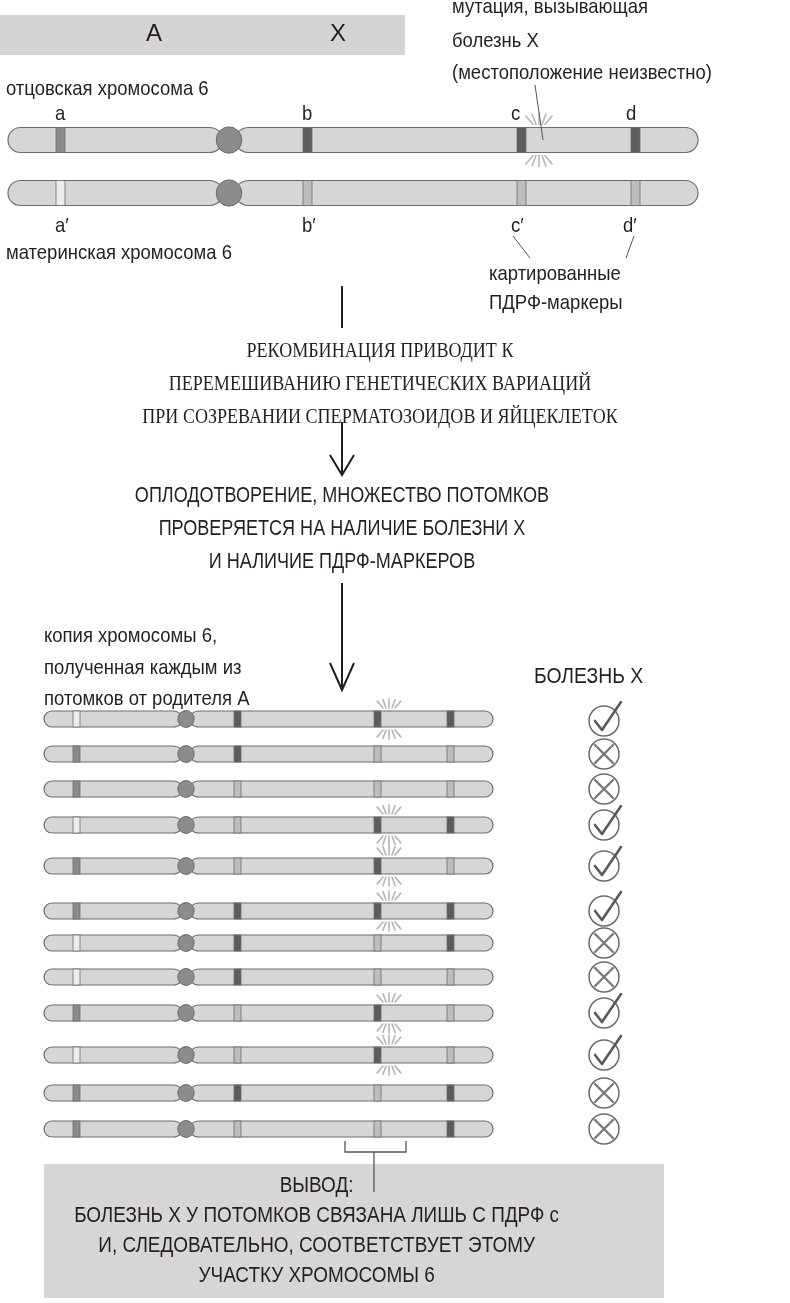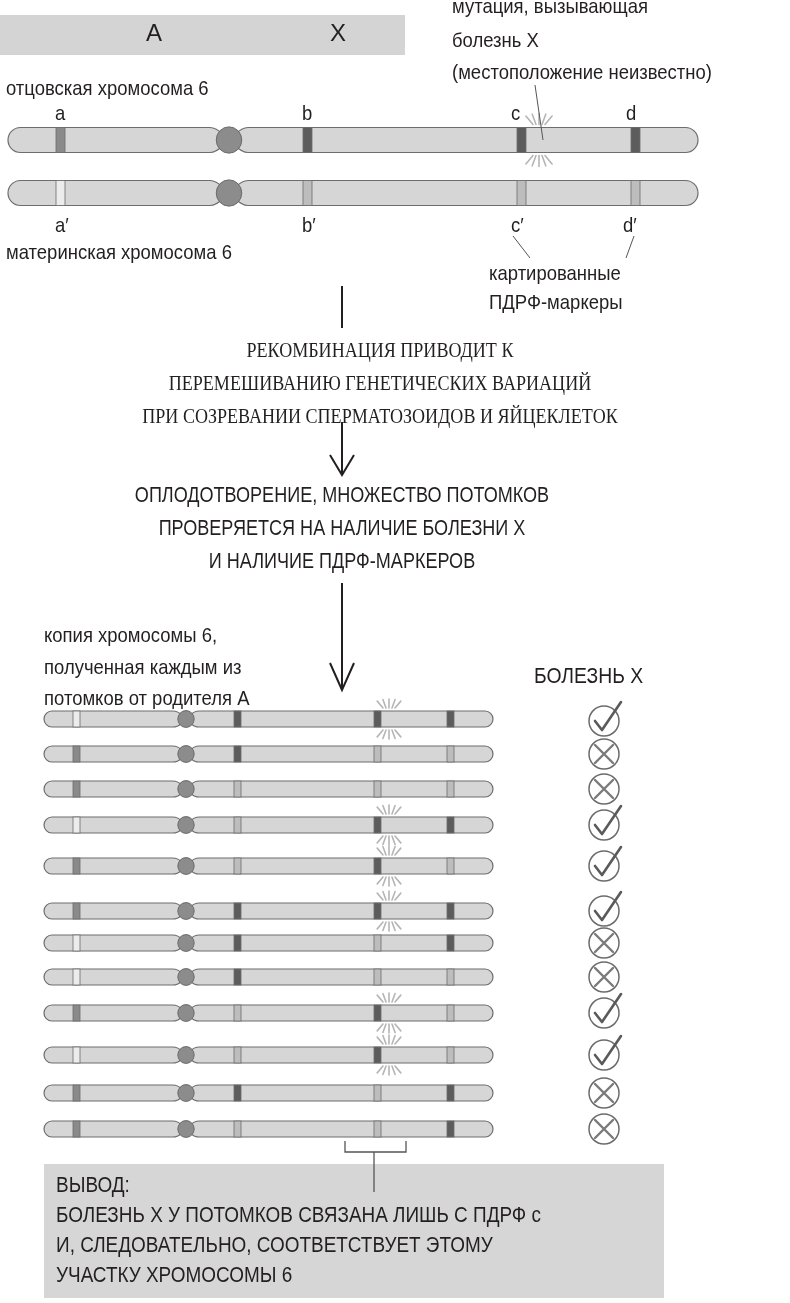--- a/index.html
+++ b/index.html
@@ -3,21 +3,21 @@
 <meta charset="utf-8">
 <style>
   html, body { margin:0; padding:0; background:#ffffff; }
   body { width:790px; height:1303px; position:relative; overflow:hidden;
          font-family:"Liberation Sans", "DejaVu Sans", sans-serif; color:#231f20; }
   .abs { position:absolute; }
   .header-box { left:0; top:15px; width:405px; height:40px; background:#d4d4d4; }
   .header-box span { position:absolute; top:4px; font-size:24px; }
   .lbl { font-size:21px; line-height:24px; white-space:nowrap; transform:scaleX(0.88); transform-origin:left top; }
   .caps { font-size:22px; line-height:33px; text-align:center; white-space:nowrap; transform:scaleX(0.82); transform-origin:center top; }
-  .conclusion { left:44px; top:1164px; width:620px; height:134px; background:#d6d6d6; }
+  .conclusion { left:44px; top:1164px; width:620px; height:134px; background:#d6d6d6;text-align:center; }
   .conclusion div { font-size:22px; line-height:30px; white-space:nowrap; transform:scaleX(0.86); transform-origin:left top; padding-left:14px; }
   svg { position:absolute; left:0; top:0; }
 </style>
 </head>
 <body>
 
 <div class="abs header-box">
   <span style="left:146px;">A</span>
   <span style="left:330px;">X</span>
 </div>

